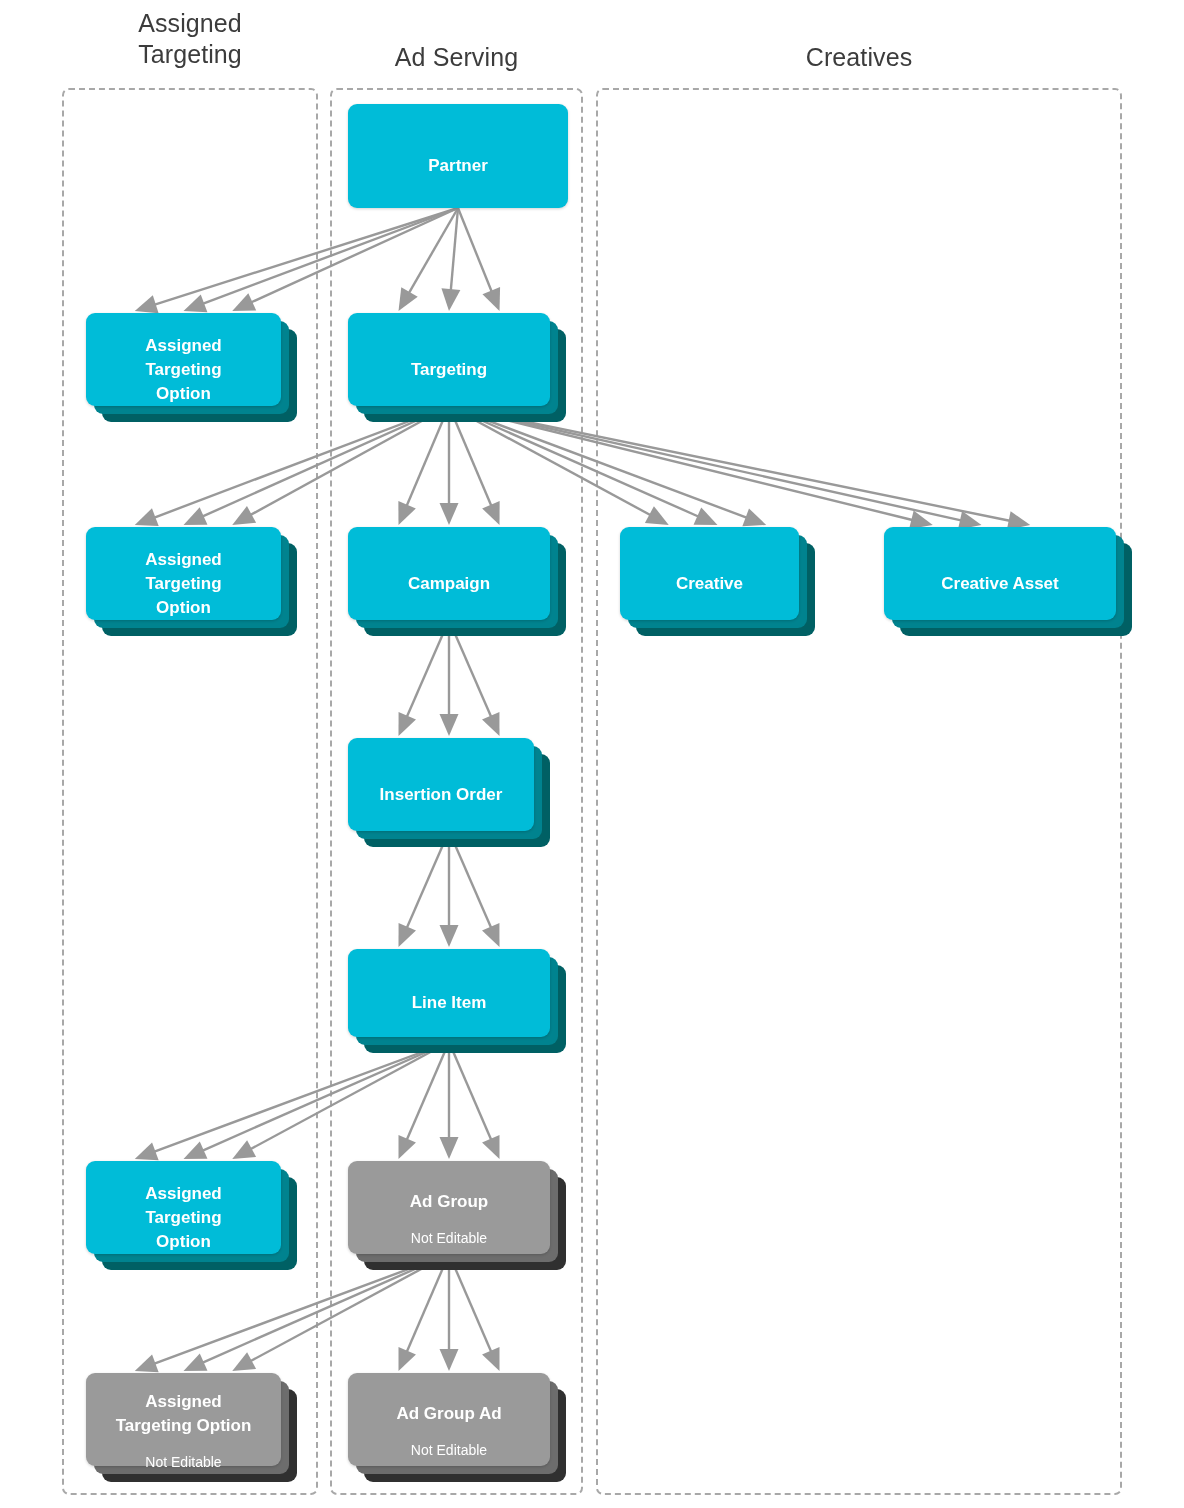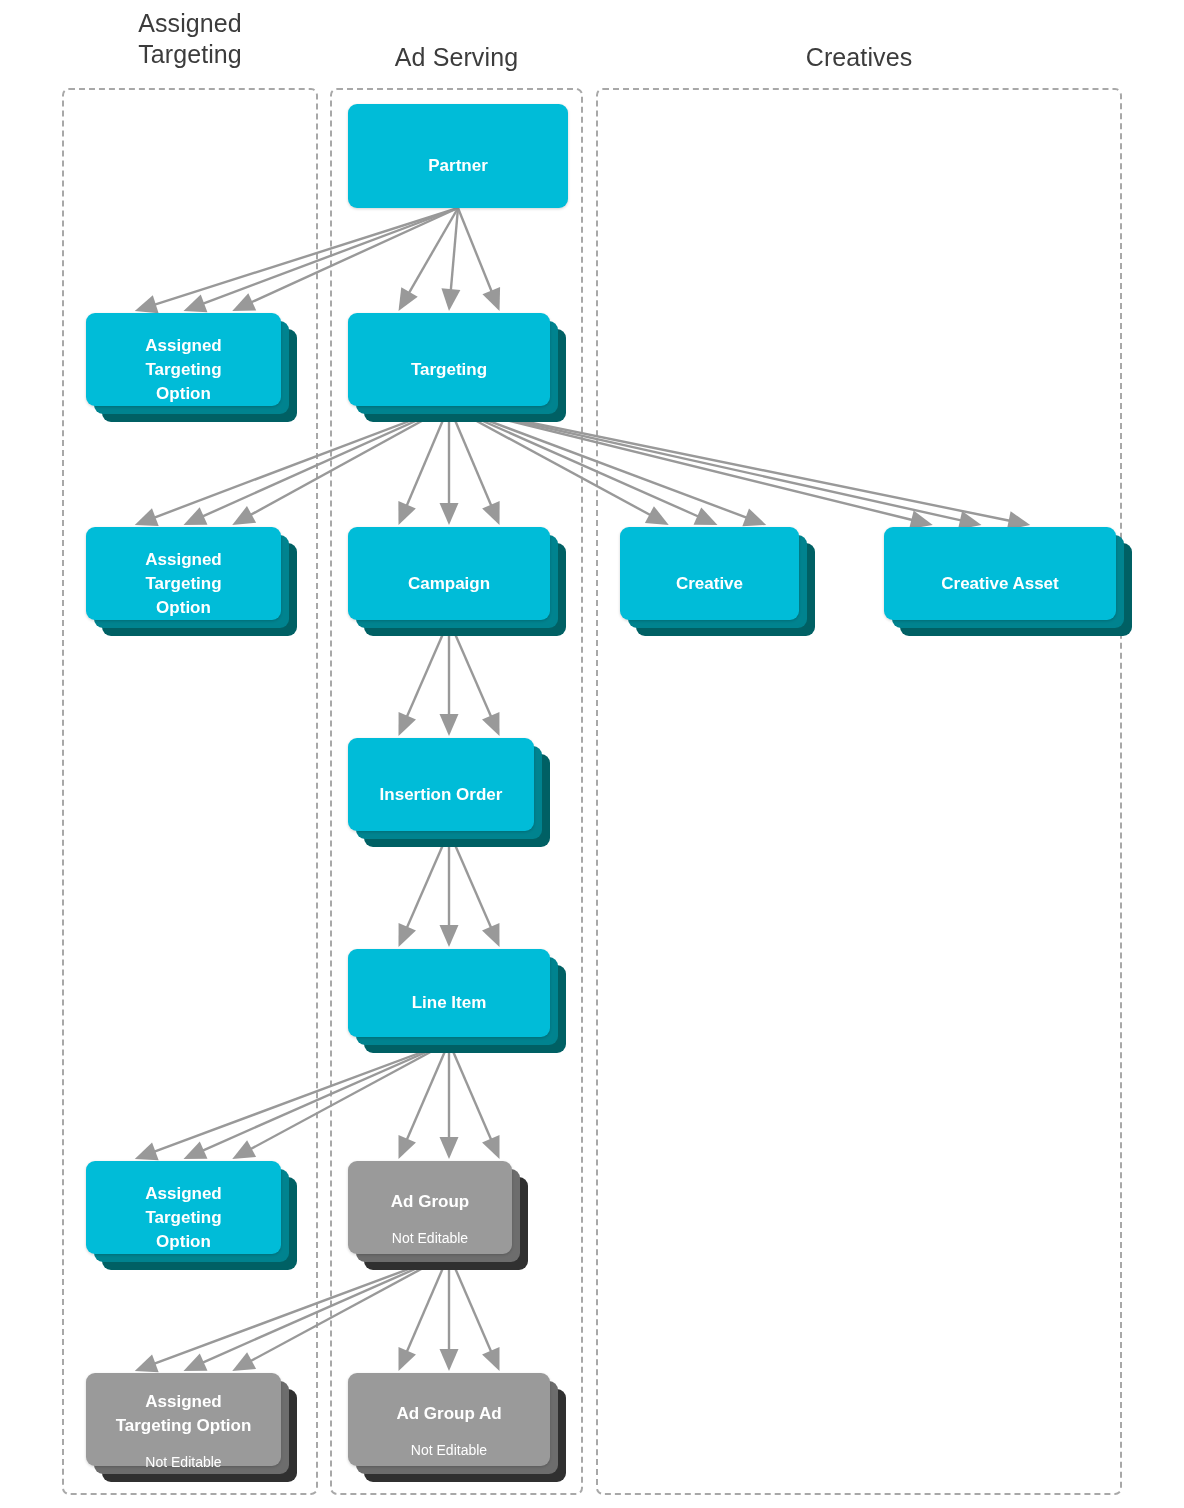--- a/index.html
+++ b/index.html
@@ -300,21 +300,21 @@
       <div class="node teal" style="left: 86px; top: 1161px; width: 195px; height: 93px;">
         <div class="layer back"></div>
         <div class="layer mid"></div>
         <div class="layer front"></div>
         <div class="node-body">
           <div class="node-title">Assigned
 Targeting
 Option</div>
         </div>
       </div>
-      <div class="node gray" style="left: 348px; top: 1161px; width: 164px; height: 93px;">
+      <div class="node gray" style="left: 348px; top: 1161px; width: 202px; height: 93px;">
         <div class="layer back"></div>
         <div class="layer mid"></div>
         <div class="layer front"></div>
         <div class="node-body">
           <div class="node-title">Ad Group</div>
           <div class="node-sub">Not Editable</div>
         </div>
       </div>
       <div class="node gray" style="left: 86px; top: 1373px; width: 195px; height: 93px;">
         <div class="layer back"></div>

